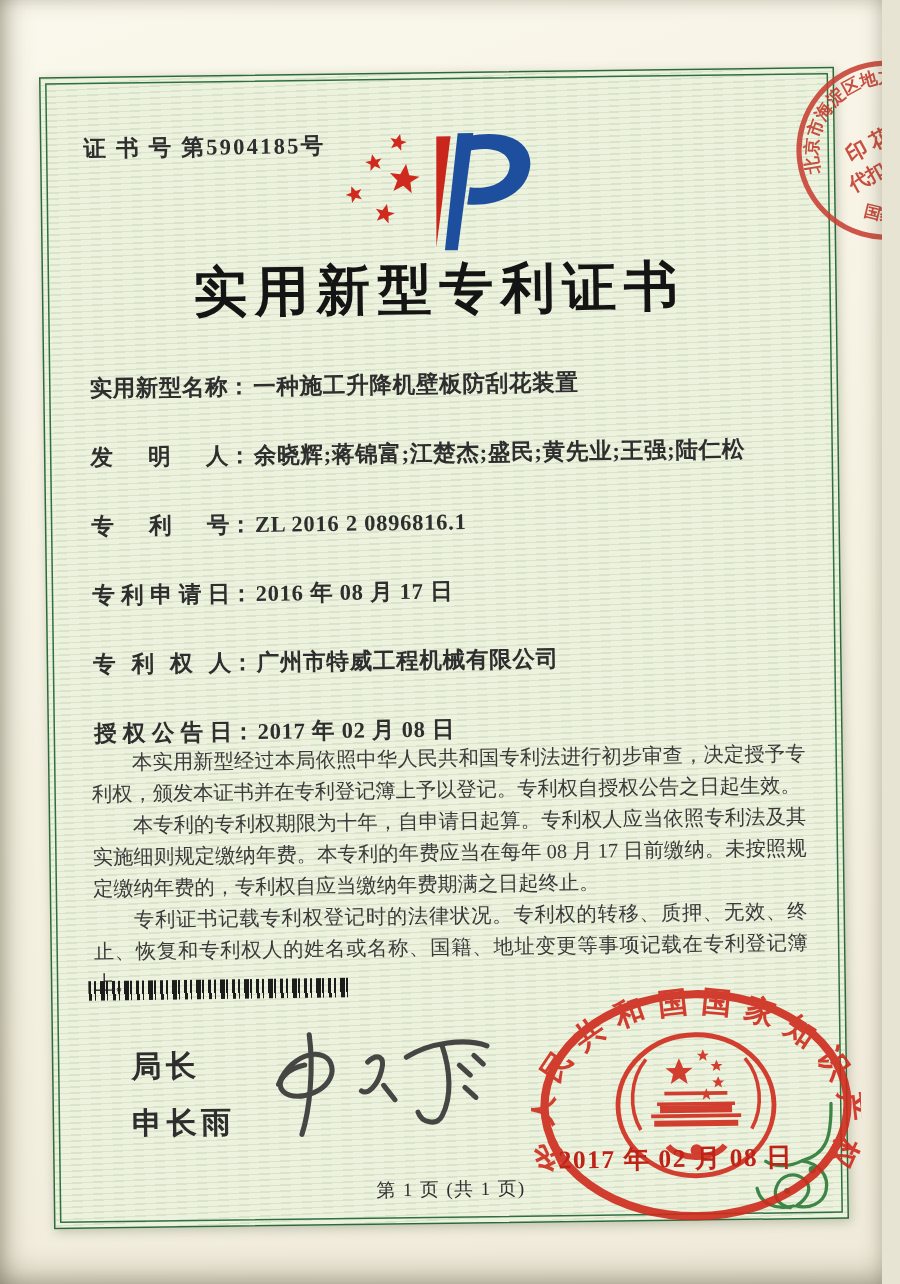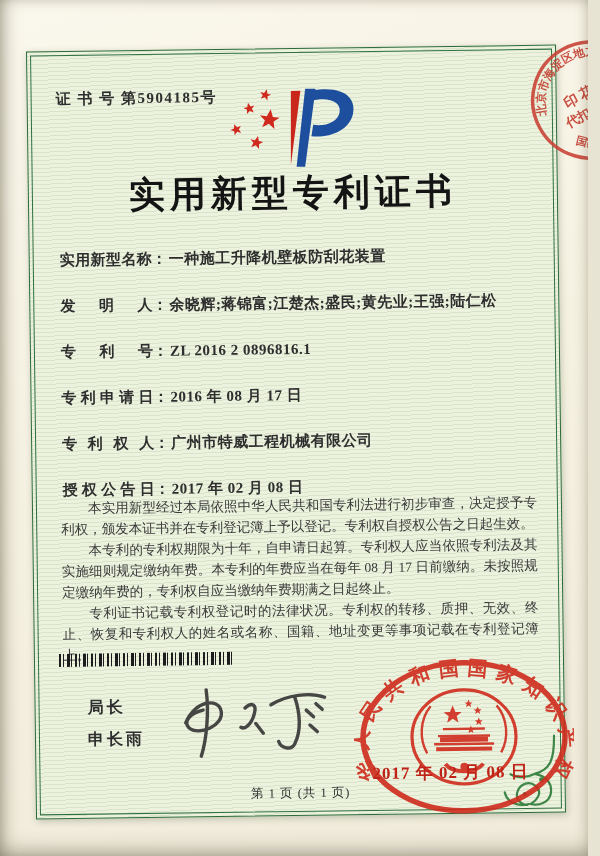--- a/index.html
+++ b/index.html
@@ -36,21 +36,21 @@
   .f-value{letter-spacing:.5px;}
   .paras{position:absolute;left:28px;top:446px;width:476px;font-size:13.5px;line-height:21px;
          text-align:justify;color:#3a3a3a;}
   .paras p{margin:0;text-indent:2em;}
   .barcode{position:absolute;left:24px;top:602px;width:174px;height:13px;
     background:repeating-linear-gradient(90deg,
       #1c1c1c 0 2px,rgba(0,0,0,0) 2px 4px,
       #1c1c1c 4px 5px,rgba(0,0,0,0) 5px 8px,
       #1c1c1c 8px 11px,rgba(0,0,0,0) 11px 12px,
       #1c1c1c 12px 13px,rgba(0,0,0,0) 13px 16px);}
-  .signer{position:absolute;left:52px;top:646px;font-size:16px;font-weight:700;letter-spacing:3px;}
+  .signer{position:absolute;left:52px;top:646px;font-size:20px;font-weight:700;letter-spacing:3px;}
   .signer div{margin-bottom:11px;}
   .sig-svg{position:absolute;left:130px;top:630px;width:180px;height:88px;}
   .main-seal{position:absolute;left:318px;top:605px;width:220px;height:170px;z-index:5;}
   .date-stamp{position:absolute;left:336px;top:714px;z-index:6;color:#bf2318;
               font-size:17px;font-weight:700;letter-spacing:1px;}
   .footer{position:absolute;left:0;top:736px;width:100%;text-align:center;font-size:12.5px;letter-spacing:1px;}
   .ornament{position:absolute;right:4px;bottom:4px;width:62px;height:74px;}
   .seal-text{fill:#c3392b;font-family:"Liberation Serif","DejaVu Serif",serif;}
   .ring-text{fill:#cf2b1c;font-family:"Liberation Serif","DejaVu Serif",serif;font-weight:700;}
 </style>

